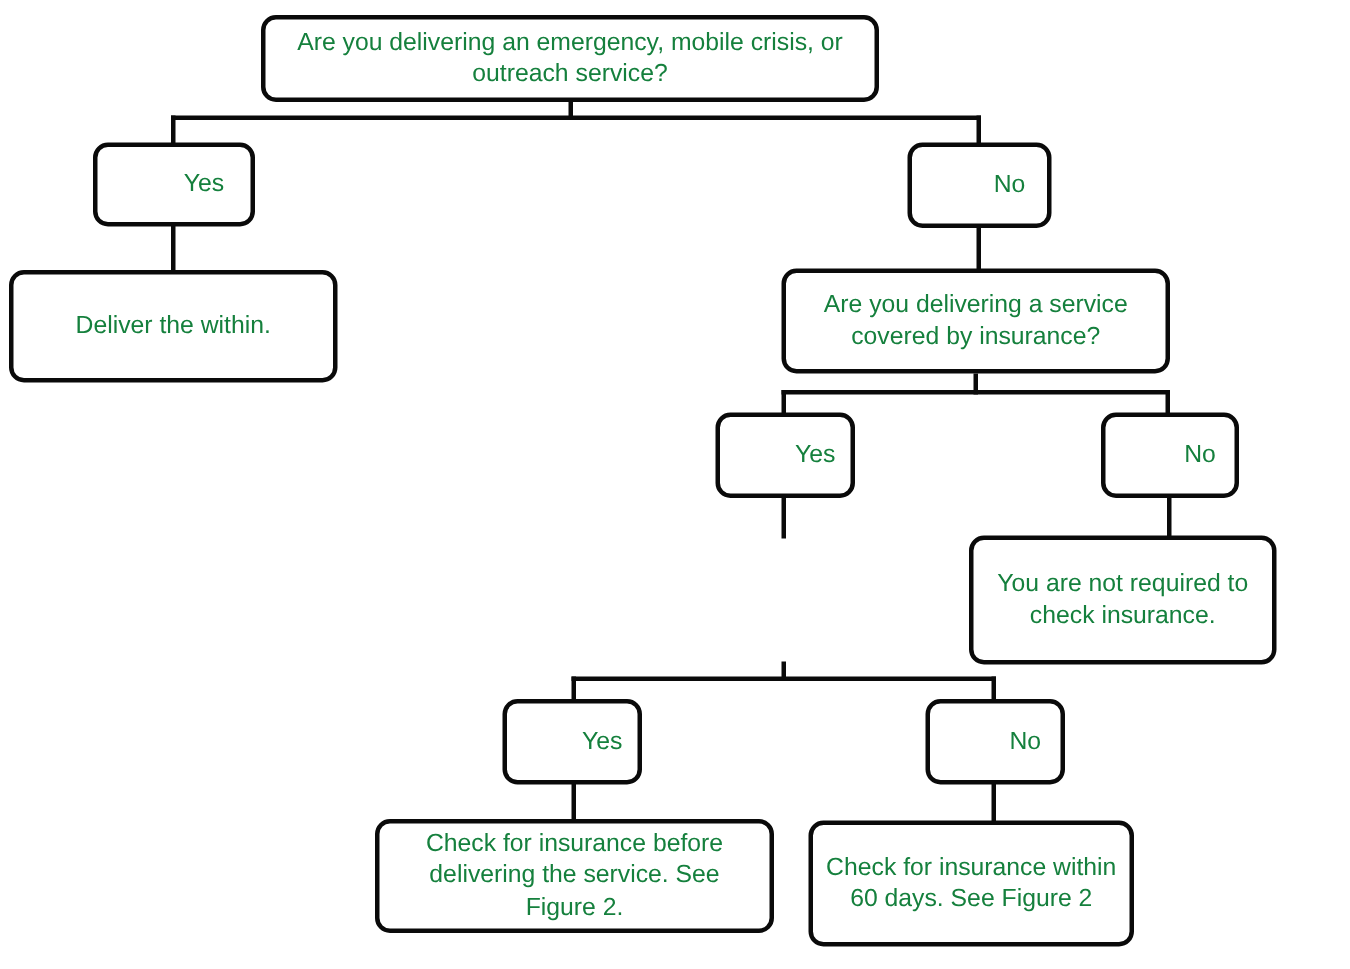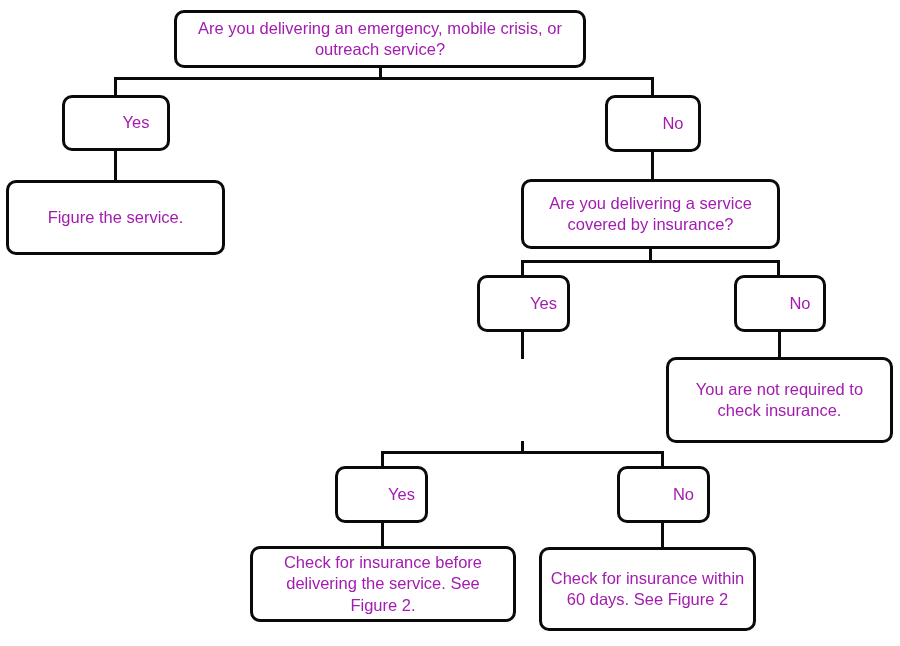--- a/index.html
+++ b/index.html
@@ -18,21 +18,21 @@
   .node {
     position: absolute;
     box-sizing: border-box;
     border: 3px solid #0a0a0a;
     border-radius: 10px;
     background: #ffffff;
     display: flex;
     align-items: center;
     justify-content: center;
     text-align: center;
-    color: #a21caf;
+    color: #15803d;
     font-size: 16.5px;
     line-height: 1.30;
     padding: 2px 8px;
     z-index: 2;
     white-space: pre-line;
   }
   .node.decision {
     font-size: 16.5px;
     padding-left: 48px;
   }
@@ -58,40 +58,40 @@
   <div class="conn v" style="left:114px; top:77px; height:20px;"></div>
 
   <div class="conn v" style="left:651px; top:77px; height:20px;"></div>
 
   <div class="node decision" style="left:62px; top:95px; width:108px; height:56px;">Yes</div>
 
   <div class="node decision" style="left:605px; top:95px; width:96px; height:57px;">No</div>
 
   <div class="conn v" style="left:114px; top:150px; height:32px;"></div>
 
-  <div class="node outcome" style="left:6px; top:180px; width:219px; height:75px;">Figure the service.</div>
+  <div class="node outcome" style="left:6px; top:180px; width:219px; height:75px;">Deliver the within.</div>
 
   <div class="conn v" style="left:651px; top:151px; height:30px;"></div>
 
   <div class="node question" style="left:521px; top:179px; width:259px; height:70px;">Are you delivering a service covered by insurance?</div>
 
   <div class="conn v" style="left:649px; top:249px; height:14px;"></div>
   <div class="conn h" style="left:521px; top:260px; width:259px;"></div>
   <div class="conn v" style="left:521px; top:260px; height:18px;"></div>
   <div class="conn v" style="left:777px; top:260px; height:18px;"></div>
 
   <div class="node decision" style="left:477px; top:275px; width:93px; height:57px;">Yes</div>
 
   <div class="node decision" style="left:734px; top:275px; width:92px; height:57px;">No</div>
 
   <div class="conn v" style="left:521px; top:331px; height:28px;"></div>
   <div class="conn v" style="left:778px; top:331px; height:28px;"></div>
 
 
-  <div class="node outcome" style="left:666px; top:357px; width:227px; height:86px;">You are not required to check insurance.</div>
+  <div class="node outcome" style="left:646px; top:357px; width:205px; height:86px;">You are not required to check insurance.</div>
 
   <div class="conn v" style="left:521px; top:441px; height:13px;"></div>
   <div class="conn h" style="left:381px; top:451px; width:283px;"></div>
   <div class="conn v" style="left:381px; top:451px; height:18px;"></div>
   <div class="conn v" style="left:661px; top:451px; height:18px;"></div>
 
   <div class="node decision" style="left:335px; top:466px; width:93px; height:57px;">Yes</div>
 
   <div class="node decision" style="left:617px; top:466px; width:93px; height:57px;">No</div>
 

